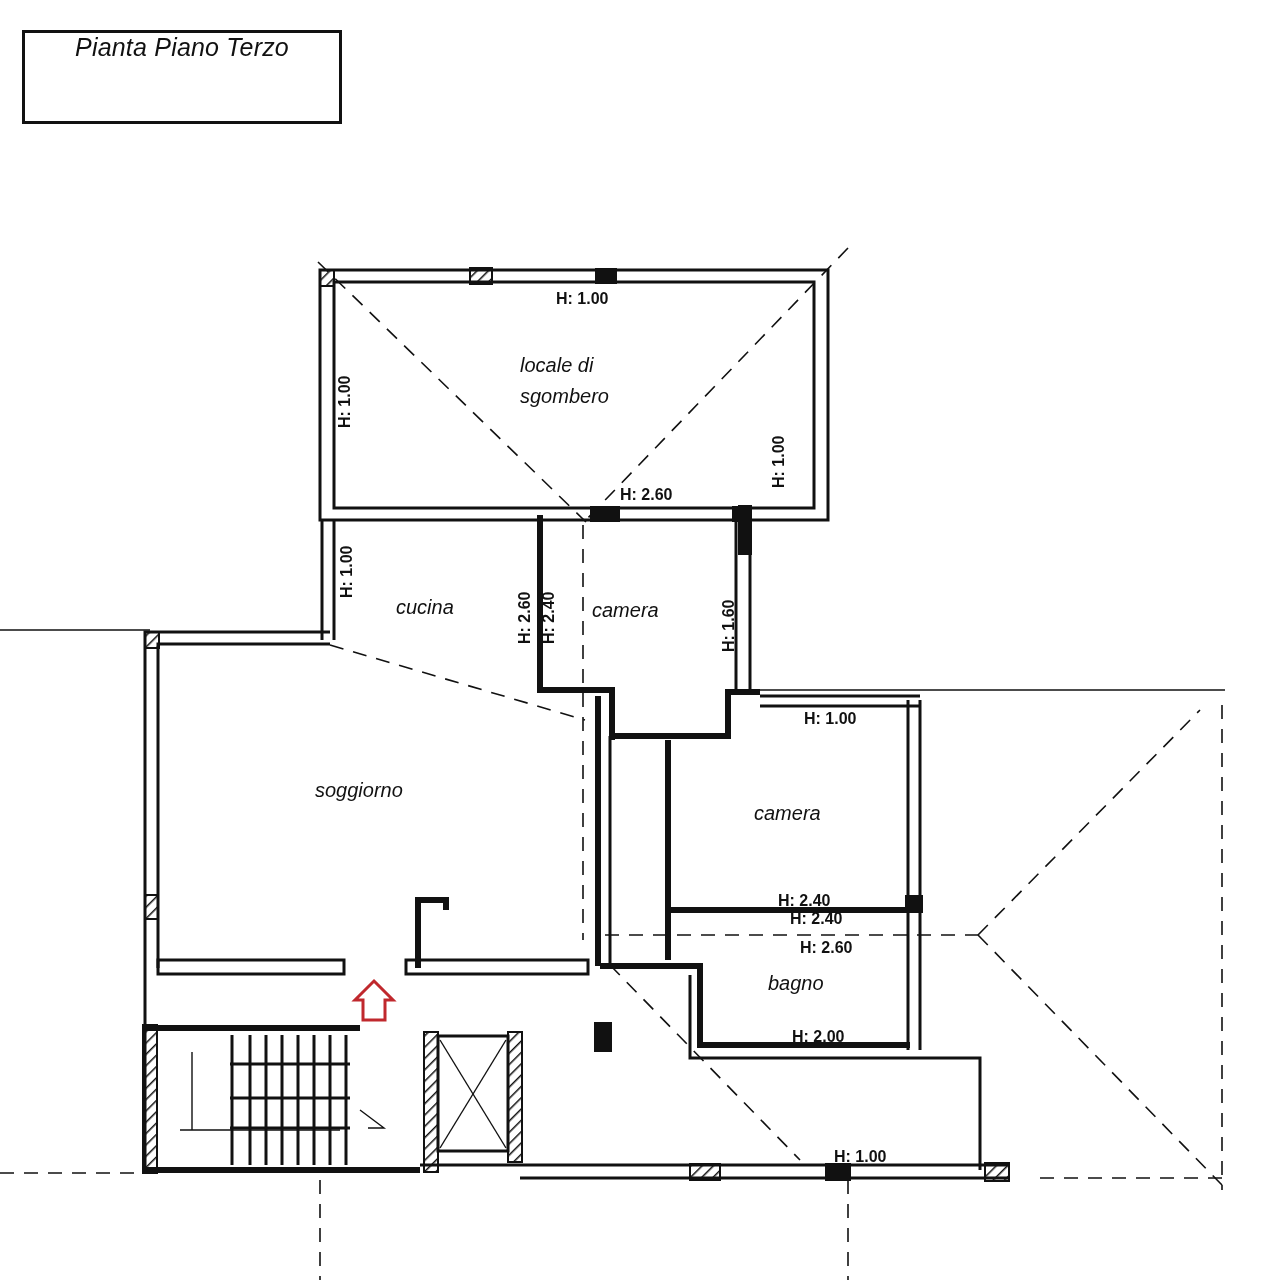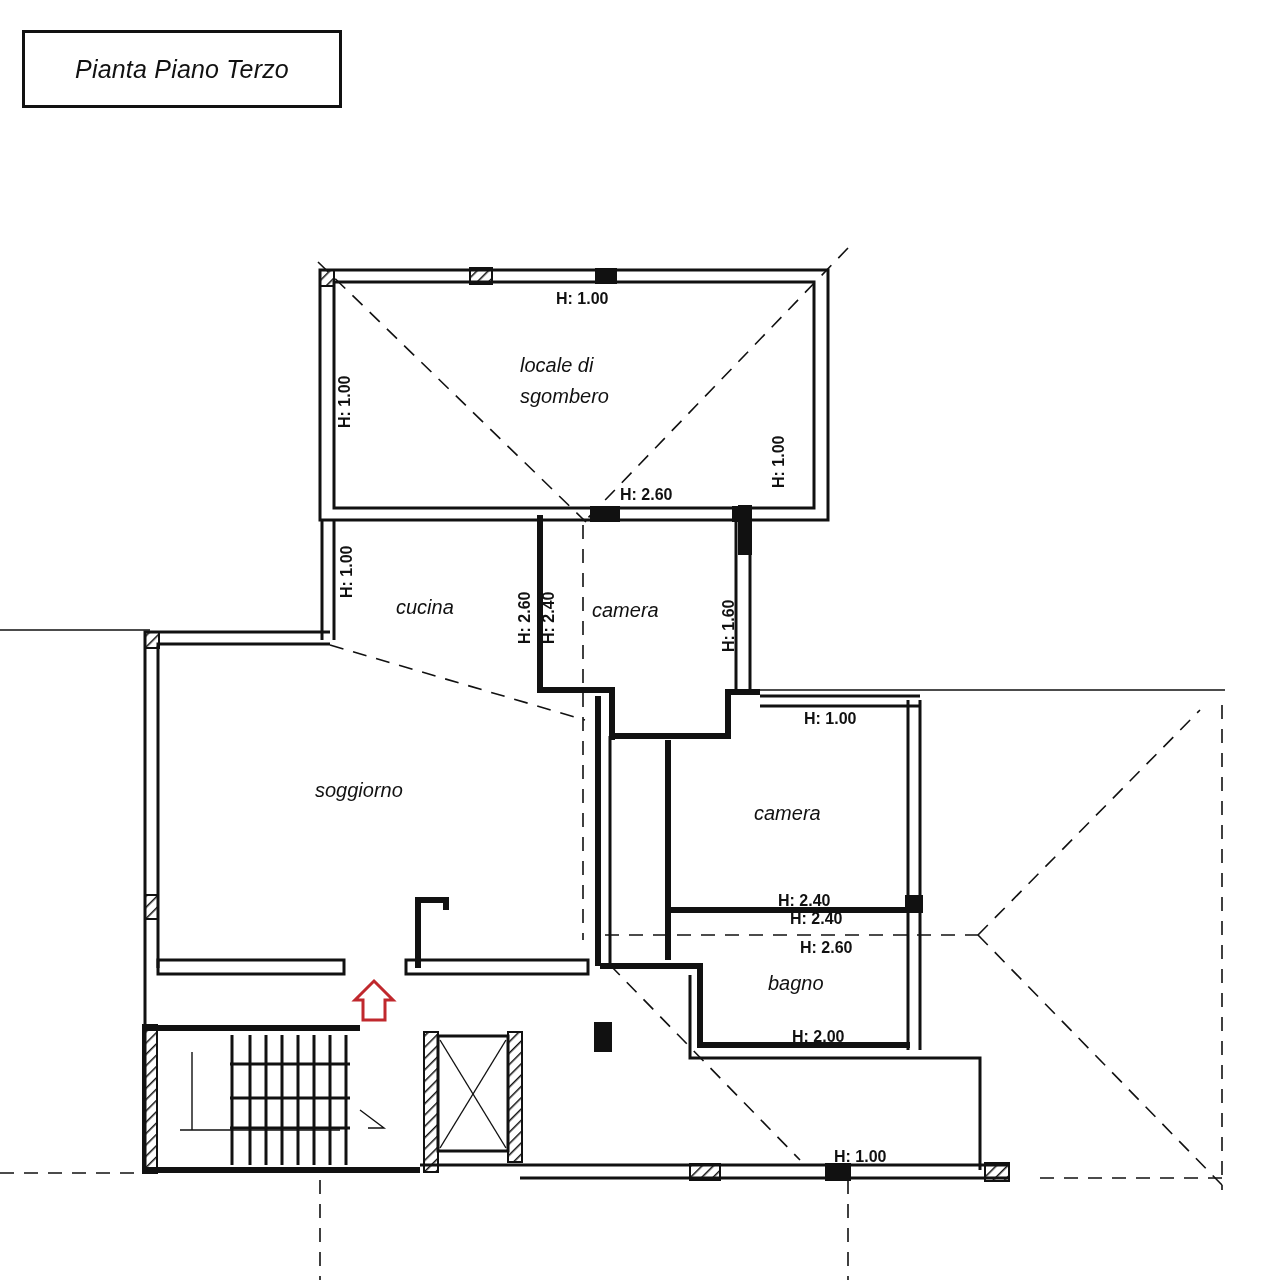--- a/index.html
+++ b/index.html
@@ -1,20 +1,20 @@
 <!DOCTYPE html>
 <html><head>
 <meta charset="utf-8">
 <style>
   html, body { margin: 0; padding: 0; background: #ffffff; }
   body { width: 1280px; height: 1280px; position: relative; overflow: hidden;
          font-family: "Liberation Sans", "DejaVu Sans", sans-serif; }
-  .title-box { position: absolute; left: 22px; top: 30px; width: 320px; height: 78px;
+  .title-box { position: absolute; left: 22px; top: 30px; width: 320px; height: 94px;
                border: 3px solid #111; box-sizing: border-box; display: flex;
-               align-items: center; justify-content: center; }
+               justify-content: center; }
   .title-text { font-style: italic; font-size: 25px; color: #111; letter-spacing: 0.2px; }
   svg.plan { position: absolute; left: 0; top: 0; }
   .room-label { font-family: "Liberation Sans", sans-serif; font-style: italic; font-size: 20px; fill: #111; }
   .h-label { font-family: "Liberation Sans", sans-serif; font-size: 16px; font-weight: bold; fill: #111; }
   .wall { fill: none; stroke: #111; stroke-width: 3; }
   .wall-thick { fill: none; stroke: #111; stroke-width: 6; }
   .dash { fill: none; stroke: #111; stroke-width: 1.6; stroke-dasharray: 14 10; }
   .thin { fill: none; stroke: #111; stroke-width: 1.4; }
   .solid { fill: #111; }
   .hatch { fill: url(#hatchPat); stroke: #111; stroke-width: 2; }

